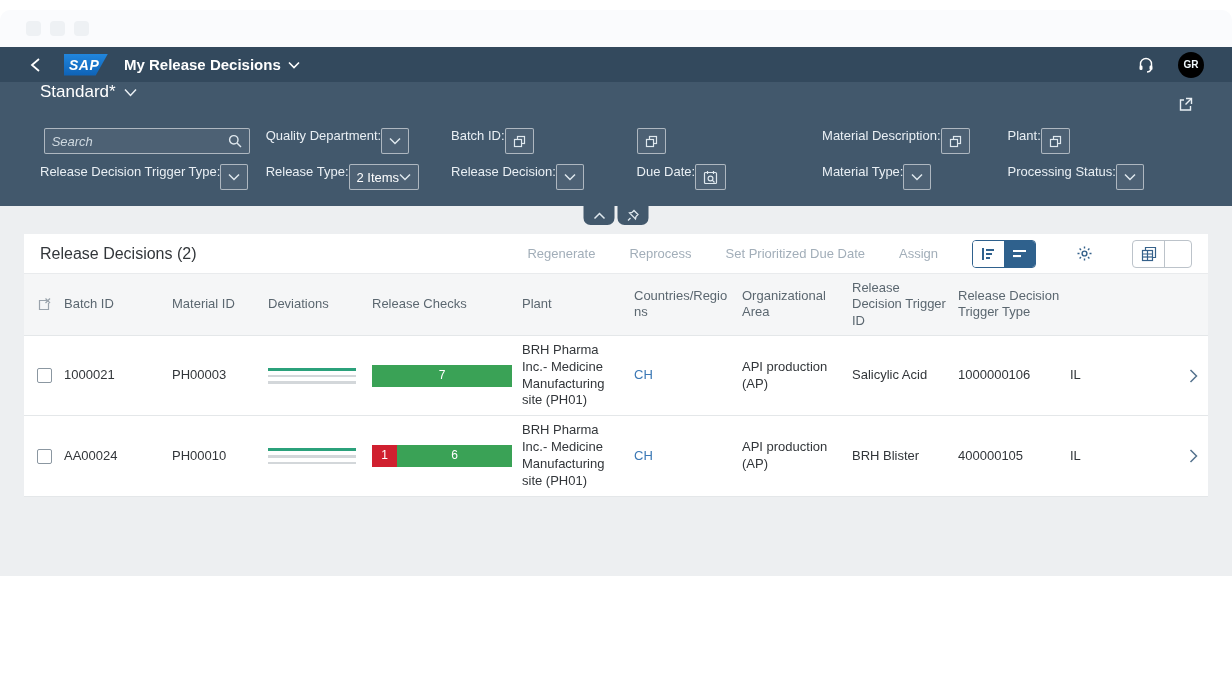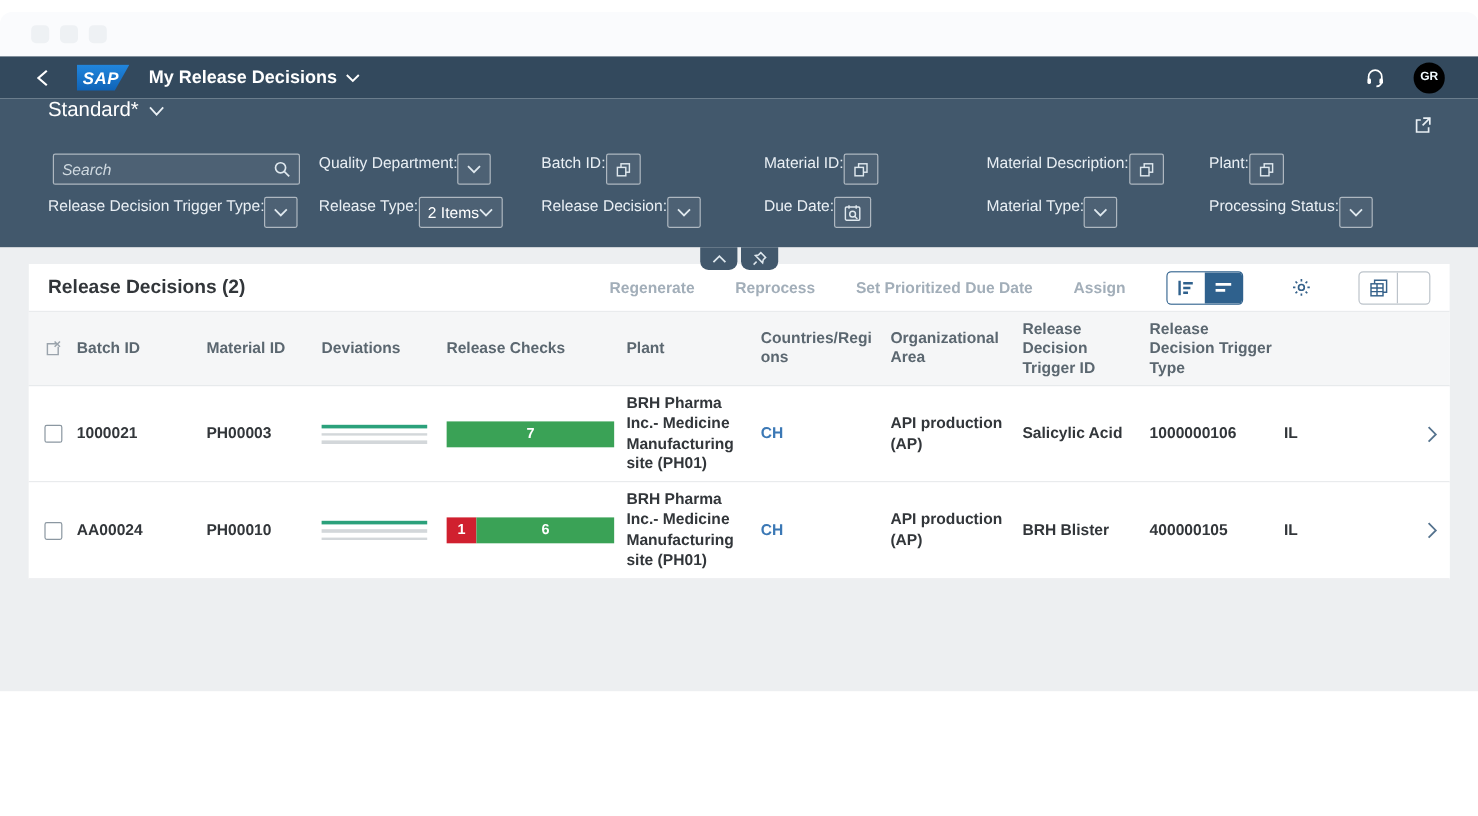--- a/index.html
+++ b/index.html
@@ -30,21 +30,21 @@
   .ffield input { flex:1; background:transparent; border:none; outline:none; color:#fff; font-size:13px; font-family:inherit; }
   .ffield input::placeholder { color:#cfd9e0; font-style:italic; }
   .go-row { margin-top:22px; display:flex; justify-content:flex-end; align-items:center; gap:16px; }
   .go-btn { min-width:36px; height:26px; background:#447eb3; border:1px solid #8db3d6; border-radius:4px; color:#fff; font-size:13px; font-family:inherit; cursor:pointer; padding:0 8px; }
   .adapt { font-size:13px; color:#f4f8fb; cursor:pointer; }
   .hang { position:absolute; left:50%; transform:translateX(-50%); bottom:-19px; display:flex; gap:3px; }
   .hang-btn { width:31px; height:19px; background:#42586c; border-radius:0 0 7px 7px; display:flex; align-items:center; justify-content:center; cursor:pointer; }
 
   
   .content { background:#edeff1; height:370px; padding-top:12px; }
-  .card { margin:2px 24px; background:#fff;font-weight:bold; }
+  .card { margin:16px 24px; background:#fff; }
   .card-head { height:40px; display:flex; align-items:center; padding:0 16px; border-bottom:1px solid #e9ebed; }
   .card-title { font-size:16px; color:#32363a; }
   .toolbar { margin-left:auto; display:flex; align-items:center; gap:34px; }
   .tb-action { font-size:13px; color:#a2aeb9; cursor:default; }
   .seg { display:flex; border:1px solid #2f618d; border-radius:4px; overflow:hidden; }
   .seg-btn { width:31px; height:26px; display:flex; align-items:center; justify-content:center; background:#fff; cursor:pointer; }
   .seg-btn.sel { background:#2f618d; }
   .icon-btn { width:28px; height:26px; display:flex; align-items:center; justify-content:center; cursor:pointer; }
   .split { display:flex; border:1px solid #bcc3ca; border-radius:4px; overflow:hidden; background:#fff; }
   .split .icon-btn { border-right:1px solid #bcc3ca; width:32px; }
@@ -165,21 +165,20 @@
         <span class="grow"></span>
         <span>
             <svg width="13" height="13" viewBox="0 0 13 13" fill="none" stroke="#dfe8ee" stroke-width="1.2">
               <rect x="4.5" y="1.5" width="7" height="7"></rect>
               <rect x="1.5" y="4.5" width="7" height="7" fill="#42586c"></rect>
             </svg>
           </span>
       </div>
     </div>
     <div class="fblock">
-      <span class="flabel">Material ID:</span>
       <div class="ffield">
         <span class="grow"></span>
         <span>
             <svg width="13" height="13" viewBox="0 0 13 13" fill="none" stroke="#dfe8ee" stroke-width="1.2">
               <rect x="4.5" y="1.5" width="7" height="7"></rect>
               <rect x="1.5" y="4.5" width="7" height="7" fill="#42586c"></rect>
             </svg>
           </span>
       </div>
     </div>

